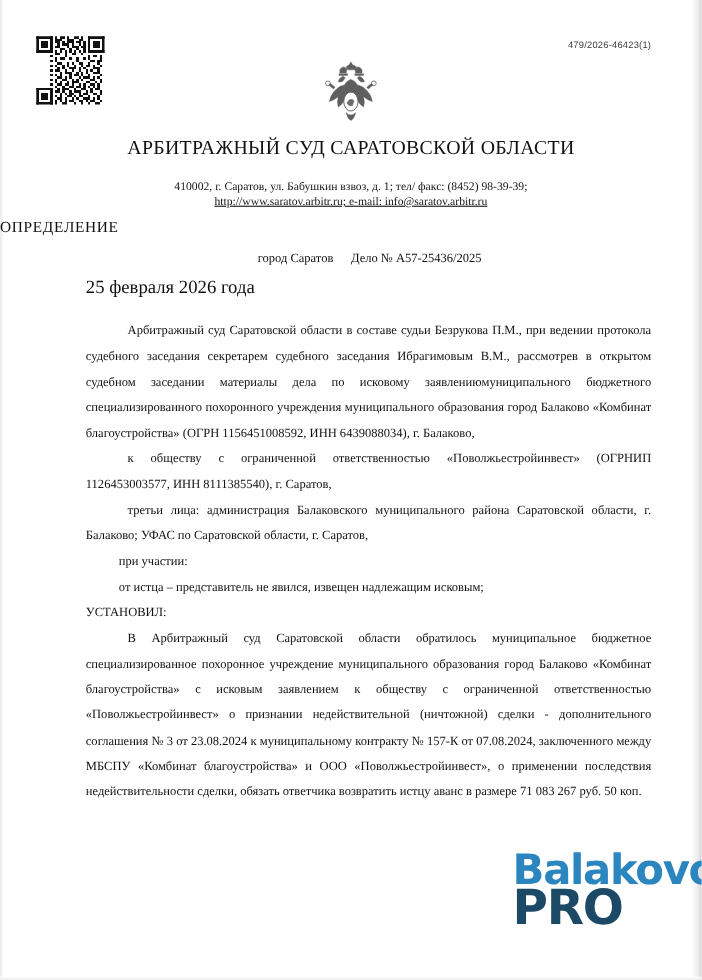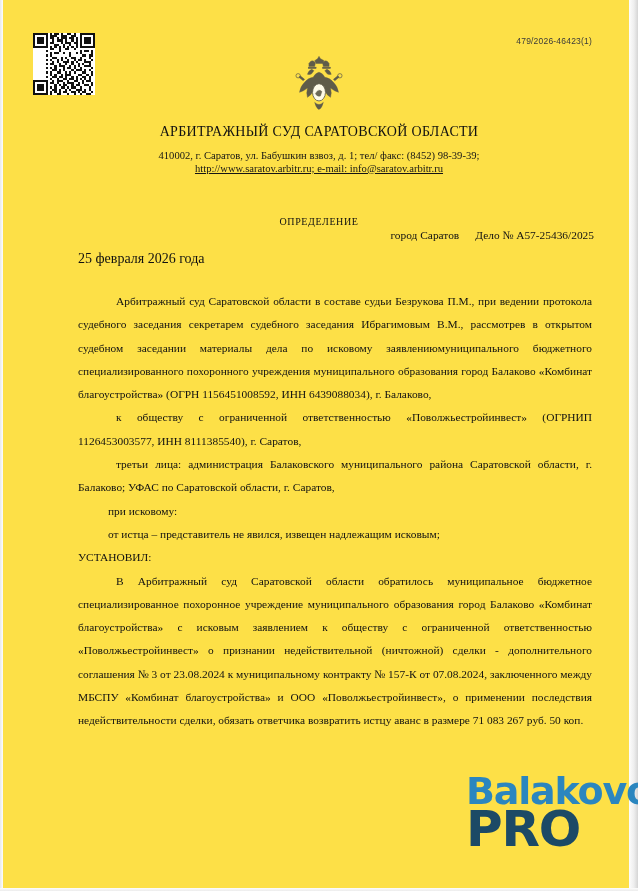--- a/index.html
+++ b/index.html
@@ -11,21 +11,21 @@
     width: 638px;
     height: 891px;
     overflow: hidden;
     font-family: "Liberation Serif", "DejaVu Serif", serif;
   }
 
   .page {
     position: relative;
     width: 638px;
     height: 891px;
-    background: #fde047;
+    background: #ffffff;
     box-sizing: border-box;
     overflow: hidden;
   }
 
   
   .edge-left {
     position: absolute;
     left: 0; top: 0;
     width: 3px; height: 891px;
     background: linear-gradient(to right, #e9e9e9, #fdfdfd);
@@ -76,67 +76,67 @@
   .emblem svg { display: block; }
 
   .court-block {
     position: absolute;
     left: 0;
     top: 124px;
     width: 638px;
     text-align: center;
   }
   .court-title {
-    font-size: 14px;
+    font-size: 18px;
     letter-spacing: 0.3px;
     color: #111;
     white-space: nowrap;
   }
   .court-addr {
     font-size: 10.6px;
     color: #151515;
-    margin-top: 10px;
+    margin-top: 20px;
     white-space: nowrap;
   }
   .court-web {
     font-size: 10.6px;
     color: #151515;
     margin-top: 2px;
     white-space: nowrap;
     text-decoration: underline;
   }
 
   
   .doc-type {
     position: absolute;
     left: 0;
-    top: 216px;
+    top: 200px;
     width: 638px;
-    text-align: center;
-    font-size: 10px;
+    text-align: left;
+    font-size: 14px;
     letter-spacing: 0.6px;
     color: #111;
   }
 
   .meta-row {
     position: absolute;
     left: 78px;
     right: 44px;
     top: 229px;
     display: flex;
-    justify-content: flex-end;
+    justify-content: center;
     font-size: 11.4px;
     color: #111;
     gap: 16px;
   }
   .meta-date {
     position: absolute;
     left: 78px;
     top: 251px;
-    font-size: 14px;
+    font-size: 17px;
     color: #111;
   }
 
   .body {
     position: absolute;
     left: 78px;
     top: 290px;
     width: 514px;
     font-size: 11.4px;
     color: #111;
@@ -166,21 +166,21 @@
     line-height: 0.84;
     letter-spacing: -1.2px;
   }
   .wm-top {
     font-size: 38px;
     color: #2b86bf;
     display: block;
     white-space: nowrap;
   }
   .wm-bottom {
-    font-size: 50px;
+    font-size: 44px;
     color: #1c4a66;
     display: block;
     white-space: nowrap;
   }
 </style>
 </head>
 <body>
 
 <div class="page">
 
@@ -418,21 +418,21 @@
   <div class="meta-row">
     <span>город Саратов</span>
     <span>Дело № А57-25436/2025</span>
   </div>
   <div class="meta-date">25 февраля 2026 года</div>
 
   <div class="body">
     <p class="p indent">Арбитражный суд Саратовской области в составе судьи Безрукова П.М., при ведении протокола судебного заседания секретарем судебного заседания Ибрагимовым В.М., рассмотрев в открытом судебном заседании материалы дела по исковому заявлениюмуниципального бюджетного специализированного похоронного учреждения муниципального образования город Балаково «Комбинат благоустройства» (ОГРН 1156451008592, ИНН 6439088034), г. Балаково,</p>
     <p class="p indent">к обществу с ограниченной ответственностью «Поволжьестройинвест» (ОГРНИП 1126453003577, ИНН 8111385540), г. Саратов,</p>
     <p class="p indent">третьи лица: администрация Балаковского муниципального района Саратовской области, г. Балаково; УФАС по Саратовской области, г. Саратов,</p>
-    <p class="p indent-sm">при исковому:</p>
+    <p class="p indent-sm">при участии:</p>
     <p class="p indent-sm">от истца – представитель не явился, извещен надлежащим исковым;</p>
     <p class="p center">УСТАНОВИЛ:</p>
     <p class="p indent">В Арбитражный суд Саратовской области обратилось муниципальное бюджетное специализированное похоронное учреждение муниципального образования город Балаково «Комбинат благоустройства» с исковым заявлением к обществу с ограниченной ответственностью «Поволжьестройинвест» о признании недействительной (ничтожной) сделки - дополнительного соглашения № 3 от 23.08.2024 к муниципальному контракту № 157-К от 07.08.2024, заключенного между МБСПУ «Комбинат благоустройства» и ООО «Поволжьестройинвест», о применении последствия недействительности сделки, обязать ответчика возвратить истцу аванс в размере 71 083 267 руб. 50 коп.</p>
   </div>
 
   <div class="watermark">
     <span class="wm-top">Balakovo</span>
     <span class="wm-bottom">PRO</span>
   </div>
 

